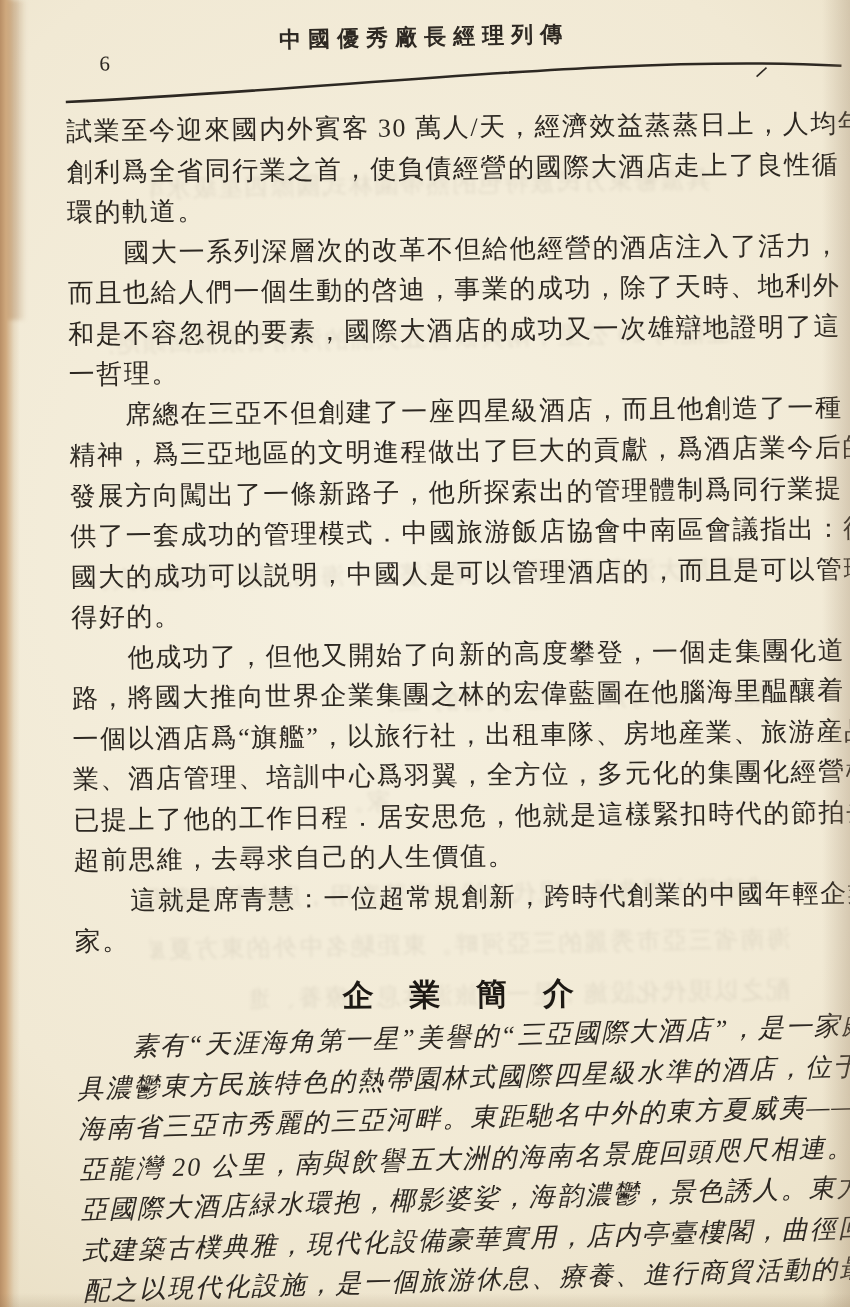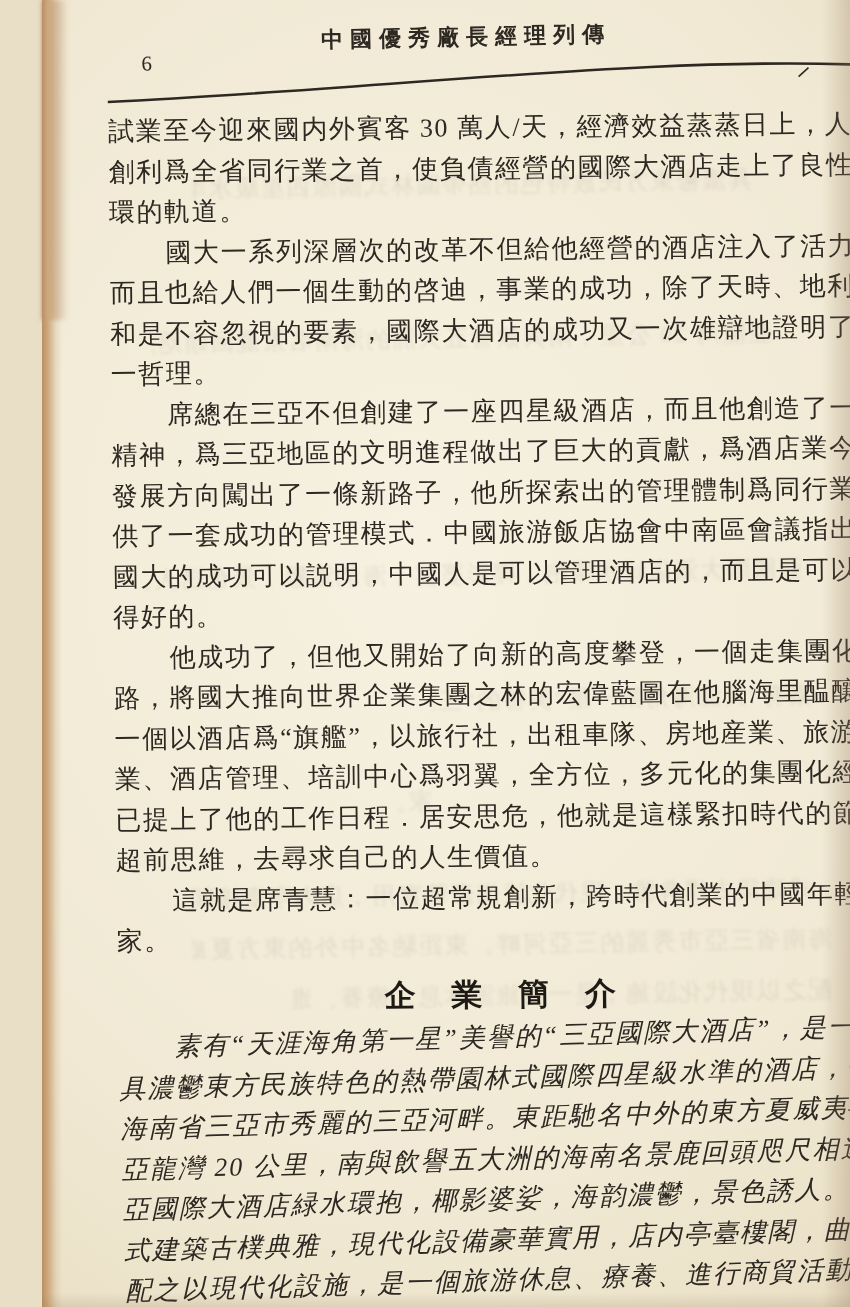--- a/index.html
+++ b/index.html
@@ -5,21 +5,20 @@
   html,body{margin:0;padding:0;}
   body{
     width:850px;height:1307px;overflow:hidden;position:relative;
     background:#e9dfc6;
     font-family:"Liberation Serif","DejaVu Serif",serif;
   }
   .page{
     position:absolute;inset:0;
     background:
       radial-gradient(ellipse 120% 90% at 46% 42%, #f6f1e1 0%, #f1e9d4 55%, #e7dcc0 85%, #dfd2b2 100%);
-    margin-left: 42px;
   }
   
   .edge-left{
     position:absolute;left:0;top:0;bottom:0;width:20px;
     background:linear-gradient(90deg,#b98f66 0%,#cfa97e 30%,rgba(210,185,150,0.35) 70%,rgba(210,185,150,0) 100%);
   }
   .edge-left-top{
     position:absolute;left:0;top:0;width:26px;height:320px;
     background:linear-gradient(90deg,rgba(164,117,74,.85),rgba(164,117,74,0));
     filter:blur(2px);

